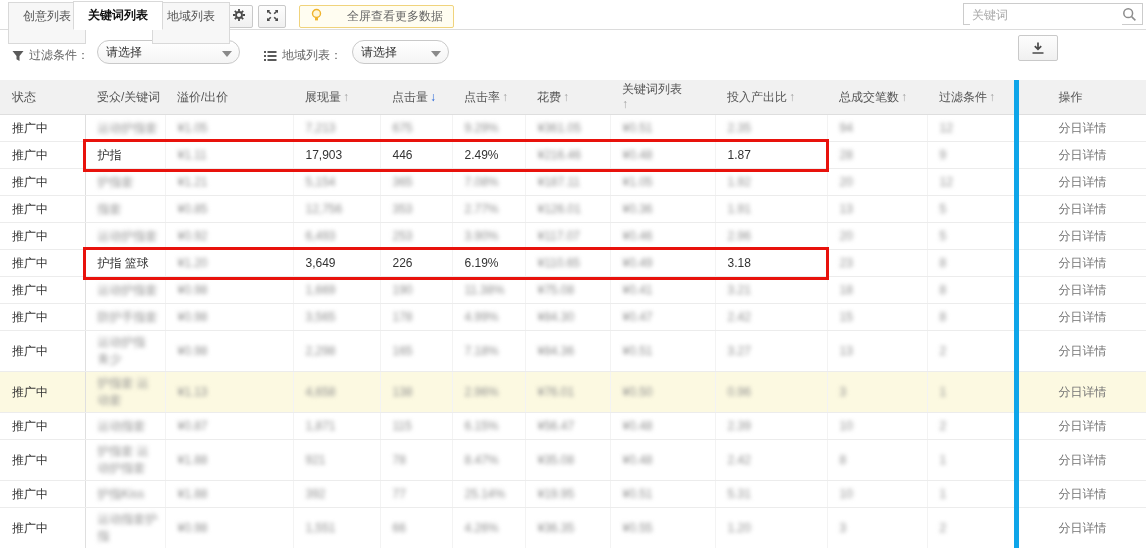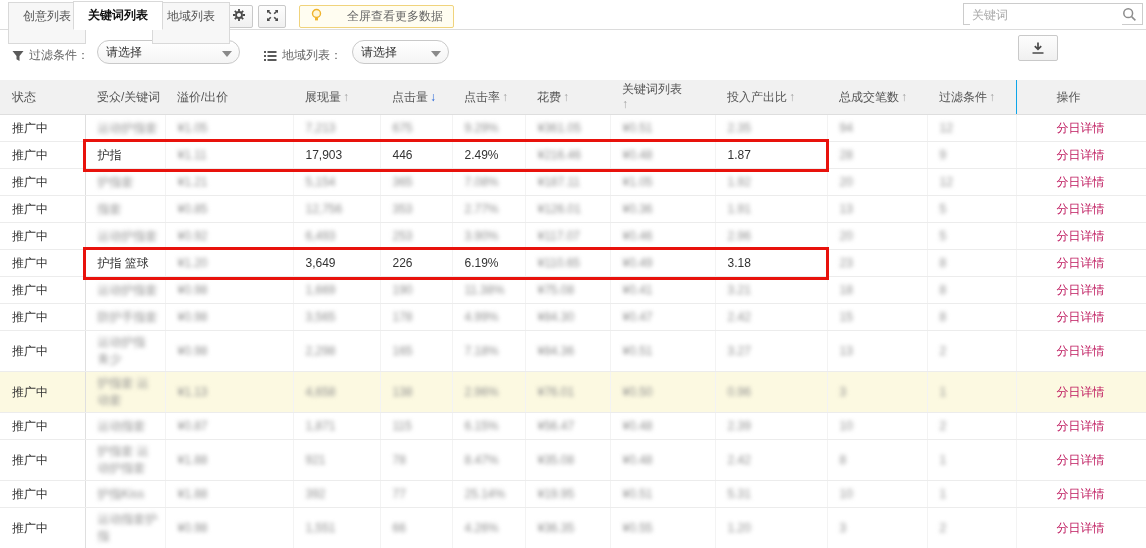--- a/index.html
+++ b/index.html
@@ -45,24 +45,24 @@
   .table-wrap{position:absolute;top:80px;left:0;width:1146px;border-radius:8px;}
   table{border-collapse:collapse;table-layout:fixed;width:1146px;}
   th{background:#f1f1f1;height:32px;text-align:left;font-weight:normal;color:#555;
      padding:2px 4px 2px 12px;line-height:15px;border-bottom:1px solid #dedede;box-sizing:border-box;}
   th .arrow{font-weight:bold;margin-left:2px;}
   th.wrap .arrow{display:block;margin-left:0;}
   .arrow.asc{color:#a3a3a3;} .arrow.desc{color:#1d5fd6;}
   td{height:27px;padding:3px 6px 3px 12px;line-height:17px;border-bottom:1px solid #ececec;
      border-right:1px solid #f3f3f3;box-sizing:border-box;color:#333;word-break:break-all;}
   td.c-status{border-right:1px solid #dfdfdf;}
-  td.c-action,th.c-action{border-left:1px solid #0ea5e9;border-right:none;padding-left:40px;}
+  td.c-action,th.c-action{border-left:5px solid #0ea5e9;border-right:none;padding-left:40px;}
   tr.row-yellow td{background:#fcf9e1;}
   .blur{color:#8f8f8f;filter:blur(2.1px);}
-  a.daylink{color:#be185d;text-decoration:none;cursor:pointer;text-align:center;}
+  a.daylink{color:#737373;text-decoration:none;cursor:pointer;text-align:center;}
   .hl-box{position:absolute;border:3px solid #e8120c;pointer-events:none;z-index:5;}
 </style>
 </head>
 <body>
 
 <div class="app">
 
   <div class="tabbar">
     <div class="tab tab1">创意列表</div>
     <div class="tab tab2 active">关键词列表</div>

